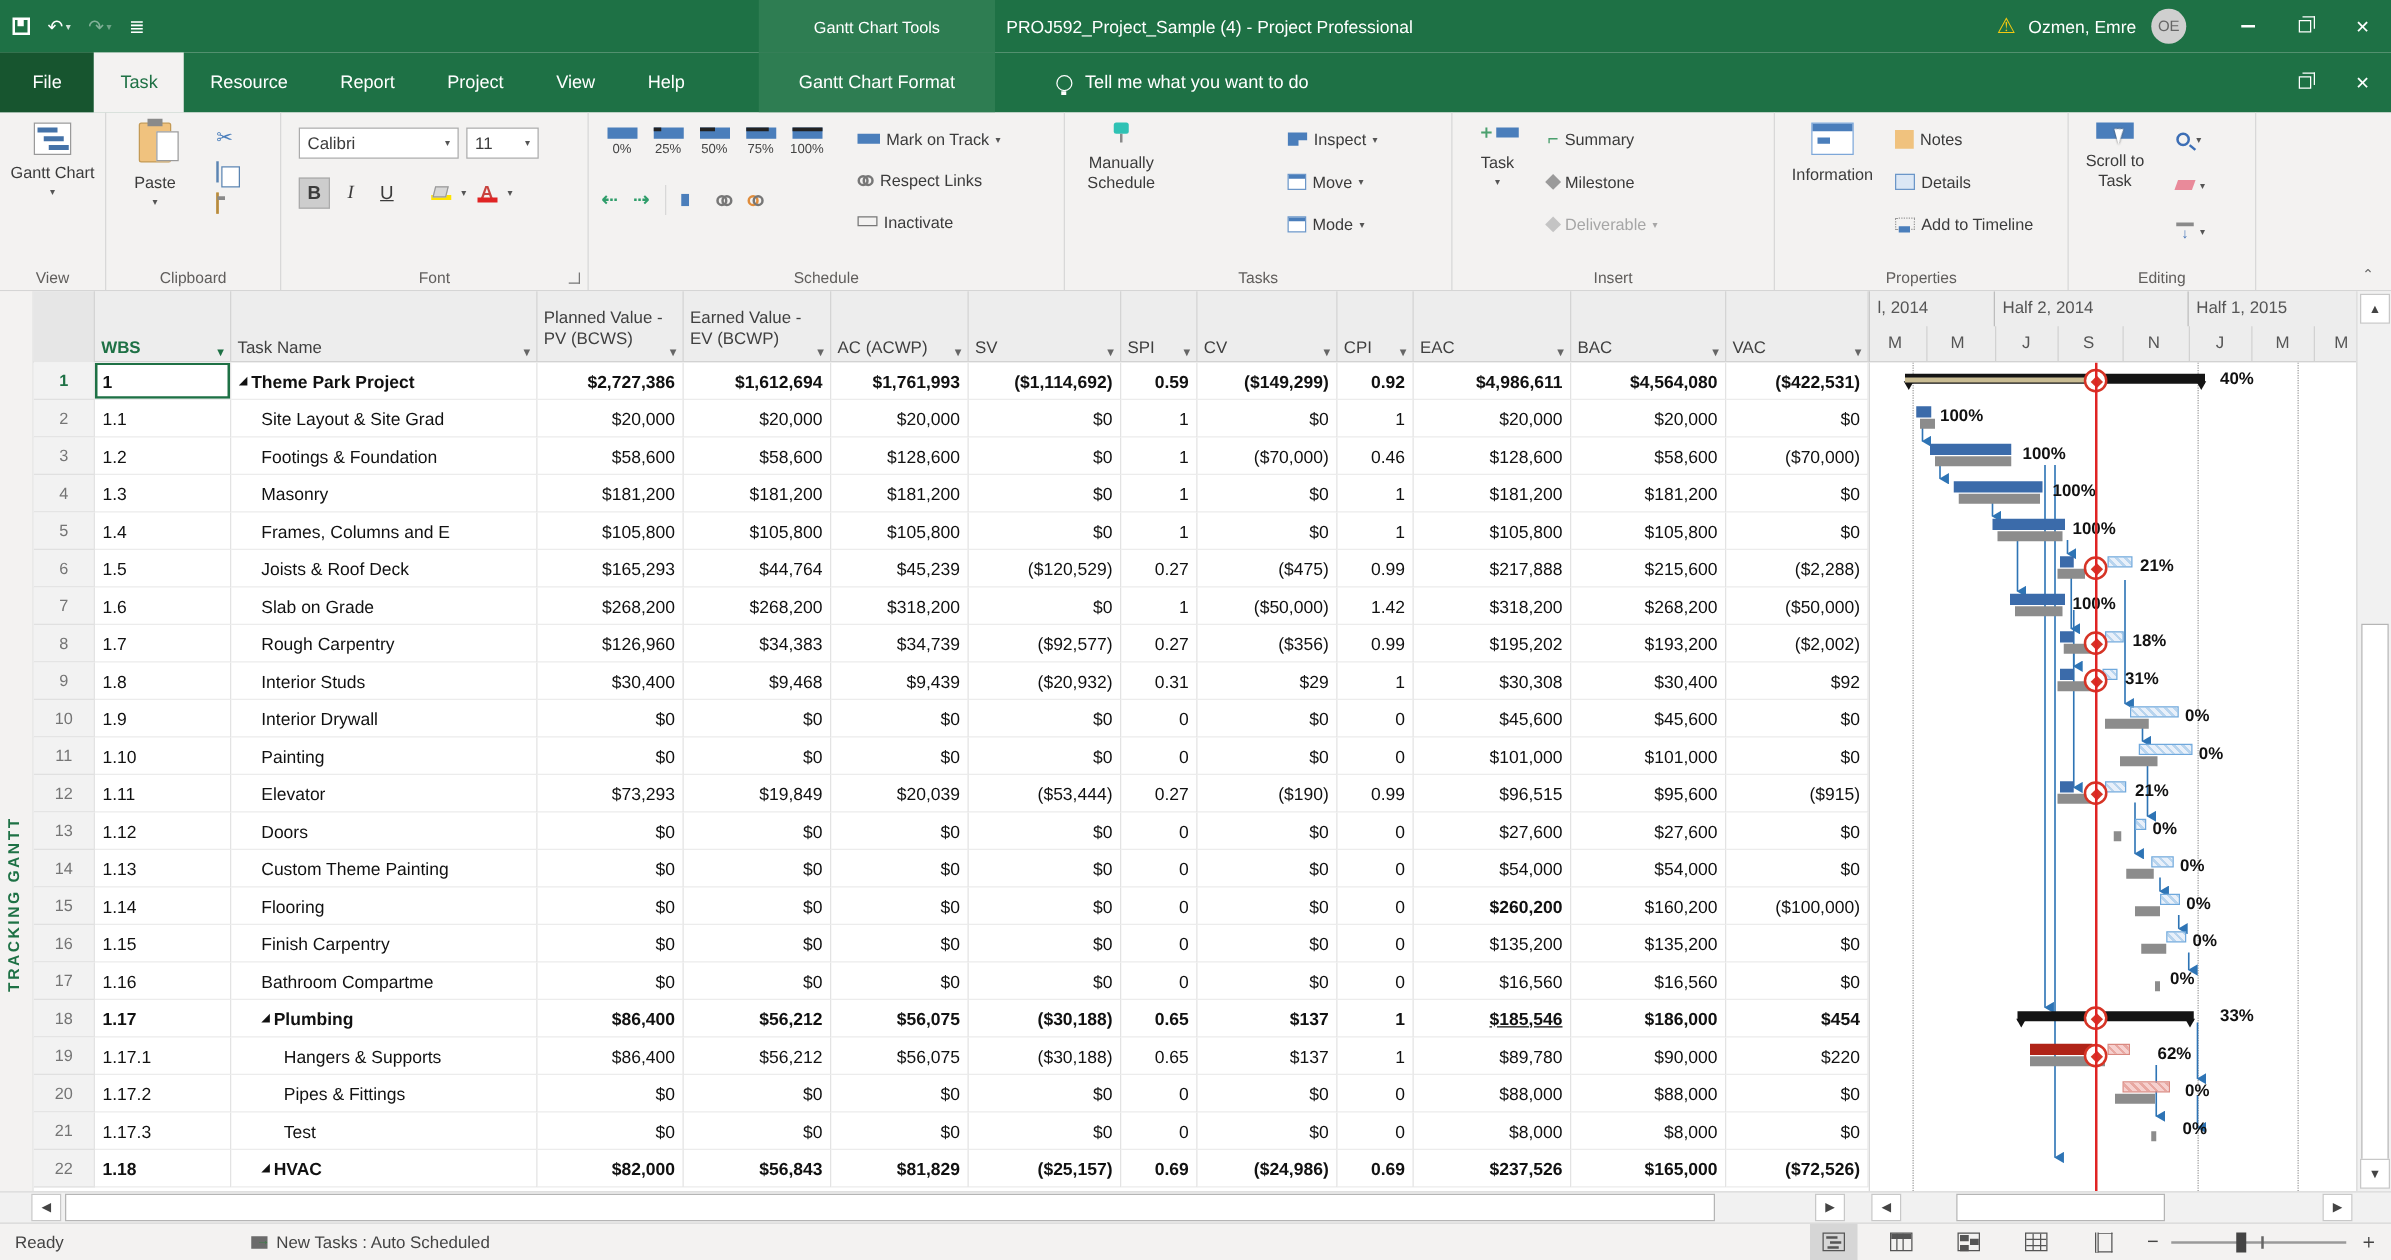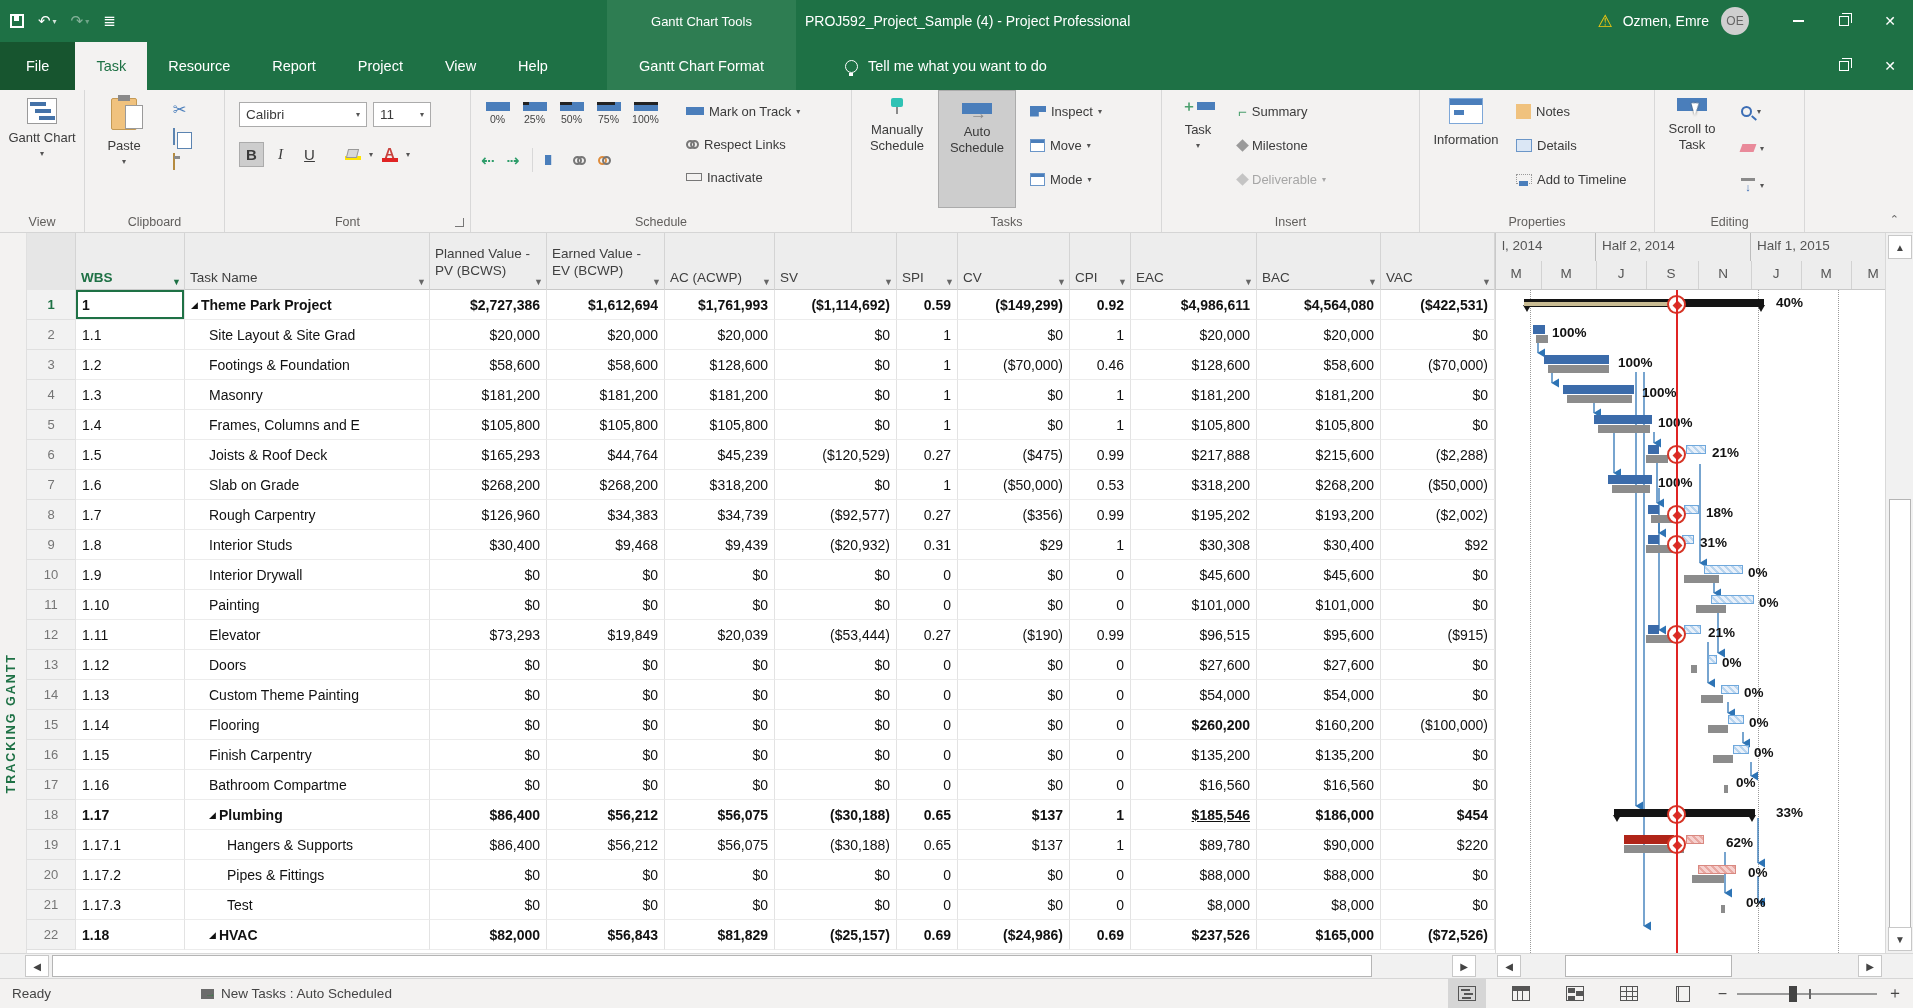--- a/index.html
+++ b/index.html
@@ -342,24 +342,20 @@
         </span>
     </div>
     <div class="glabel">Schedule</div>
   </div>
 
   <div class="rgroup" style="left:852px;width:310px;">
     <div class="bigbtn" style="width:78px;position:absolute;left:6px;">
       <span class="pin"></span>
       <span style="margin-top:8px;">Manually Schedule</span>
     </div>
-    <div class="bigbtn selbtn" style="width:78px;position:absolute;left:86px;">
-      <span class="ic-autobar" style="margin-top:4px;"></span>
-      <span style="margin-top:10px;">Auto Schedule</span>
-    </div>
     <div style="position:absolute;left:178px;top:8px;display:flex;flex-direction:column;gap:8px;">
       <span class="smallitem">
           <span class="ic-flag"></span>
           <span>Inspect</span>
           <span class="caret-s">▾</span>
         </span>
       <span class="smallitem">
           <span class="ic-cal"></span>
           <span>Move</span>
           <span class="caret-s">▾</span>
@@ -597,21 +593,21 @@
     <div class="trow">
       <div class="tcell num" style="width: 49px;">7</div>
       <div class="tcell wbs" style="width: 109px;">1.6</div>
       <div class="tcell name" style="width: 245px; padding-left: 24px;">Slab on Grade</div>
       <div class="tcell val" style="width: 117px;">$268,200</div>
       <div class="tcell val" style="width: 118px;">$268,200</div>
       <div class="tcell val" style="width: 110px;">$318,200</div>
       <div class="tcell val" style="width: 122px;">$0</div>
       <div class="tcell val" style="width: 61px;">1</div>
       <div class="tcell val" style="width: 112px;">($50,000)</div>
-      <div class="tcell val" style="width: 61px;">0.53</div>
+      <div class="tcell val" style="width: 61px;">1.42</div>
       <div class="tcell val" style="width: 126px;">$318,200</div>
       <div class="tcell val" style="width: 124px;">$268,200</div>
       <div class="tcell val" style="width: 114px;">($50,000)</div>
     </div>
     <div class="trow">
       <div class="tcell num" style="width: 49px;">8</div>
       <div class="tcell wbs" style="width: 109px;">1.7</div>
       <div class="tcell name" style="width: 245px; padding-left: 24px;">Rough Carpentry</div>
       <div class="tcell val" style="width: 117px;">$126,960</div>
       <div class="tcell val" style="width: 118px;">$34,383</div>

